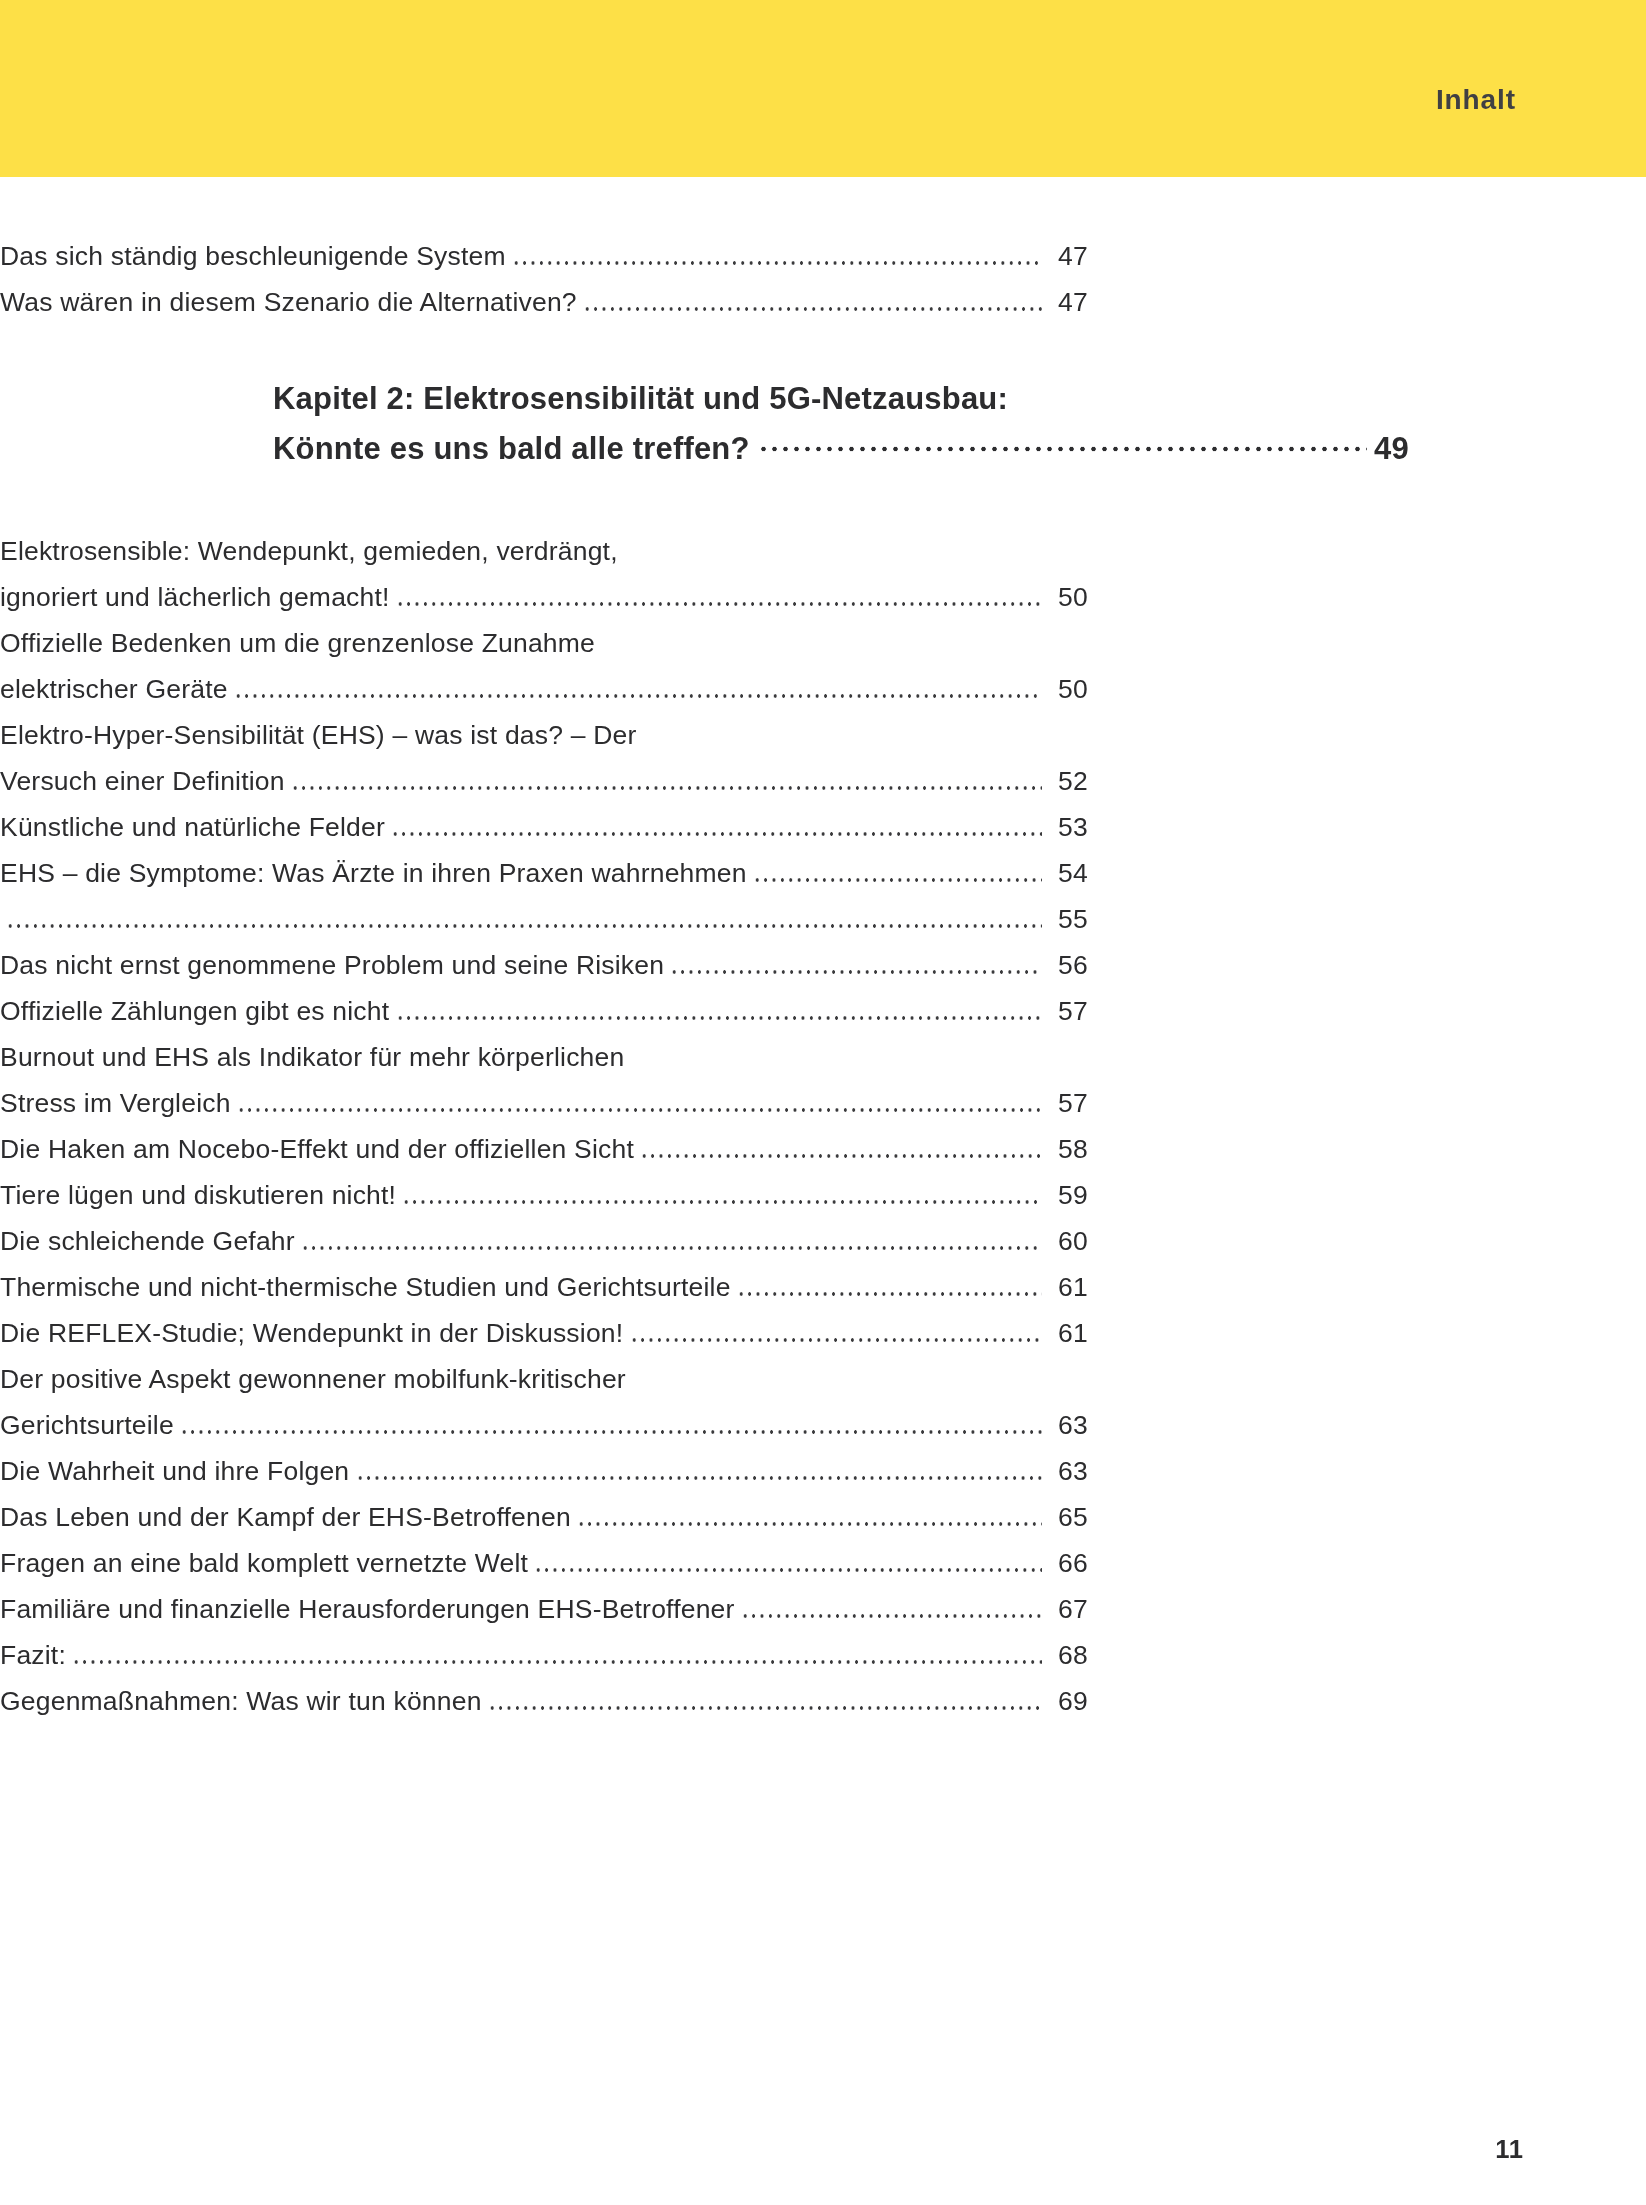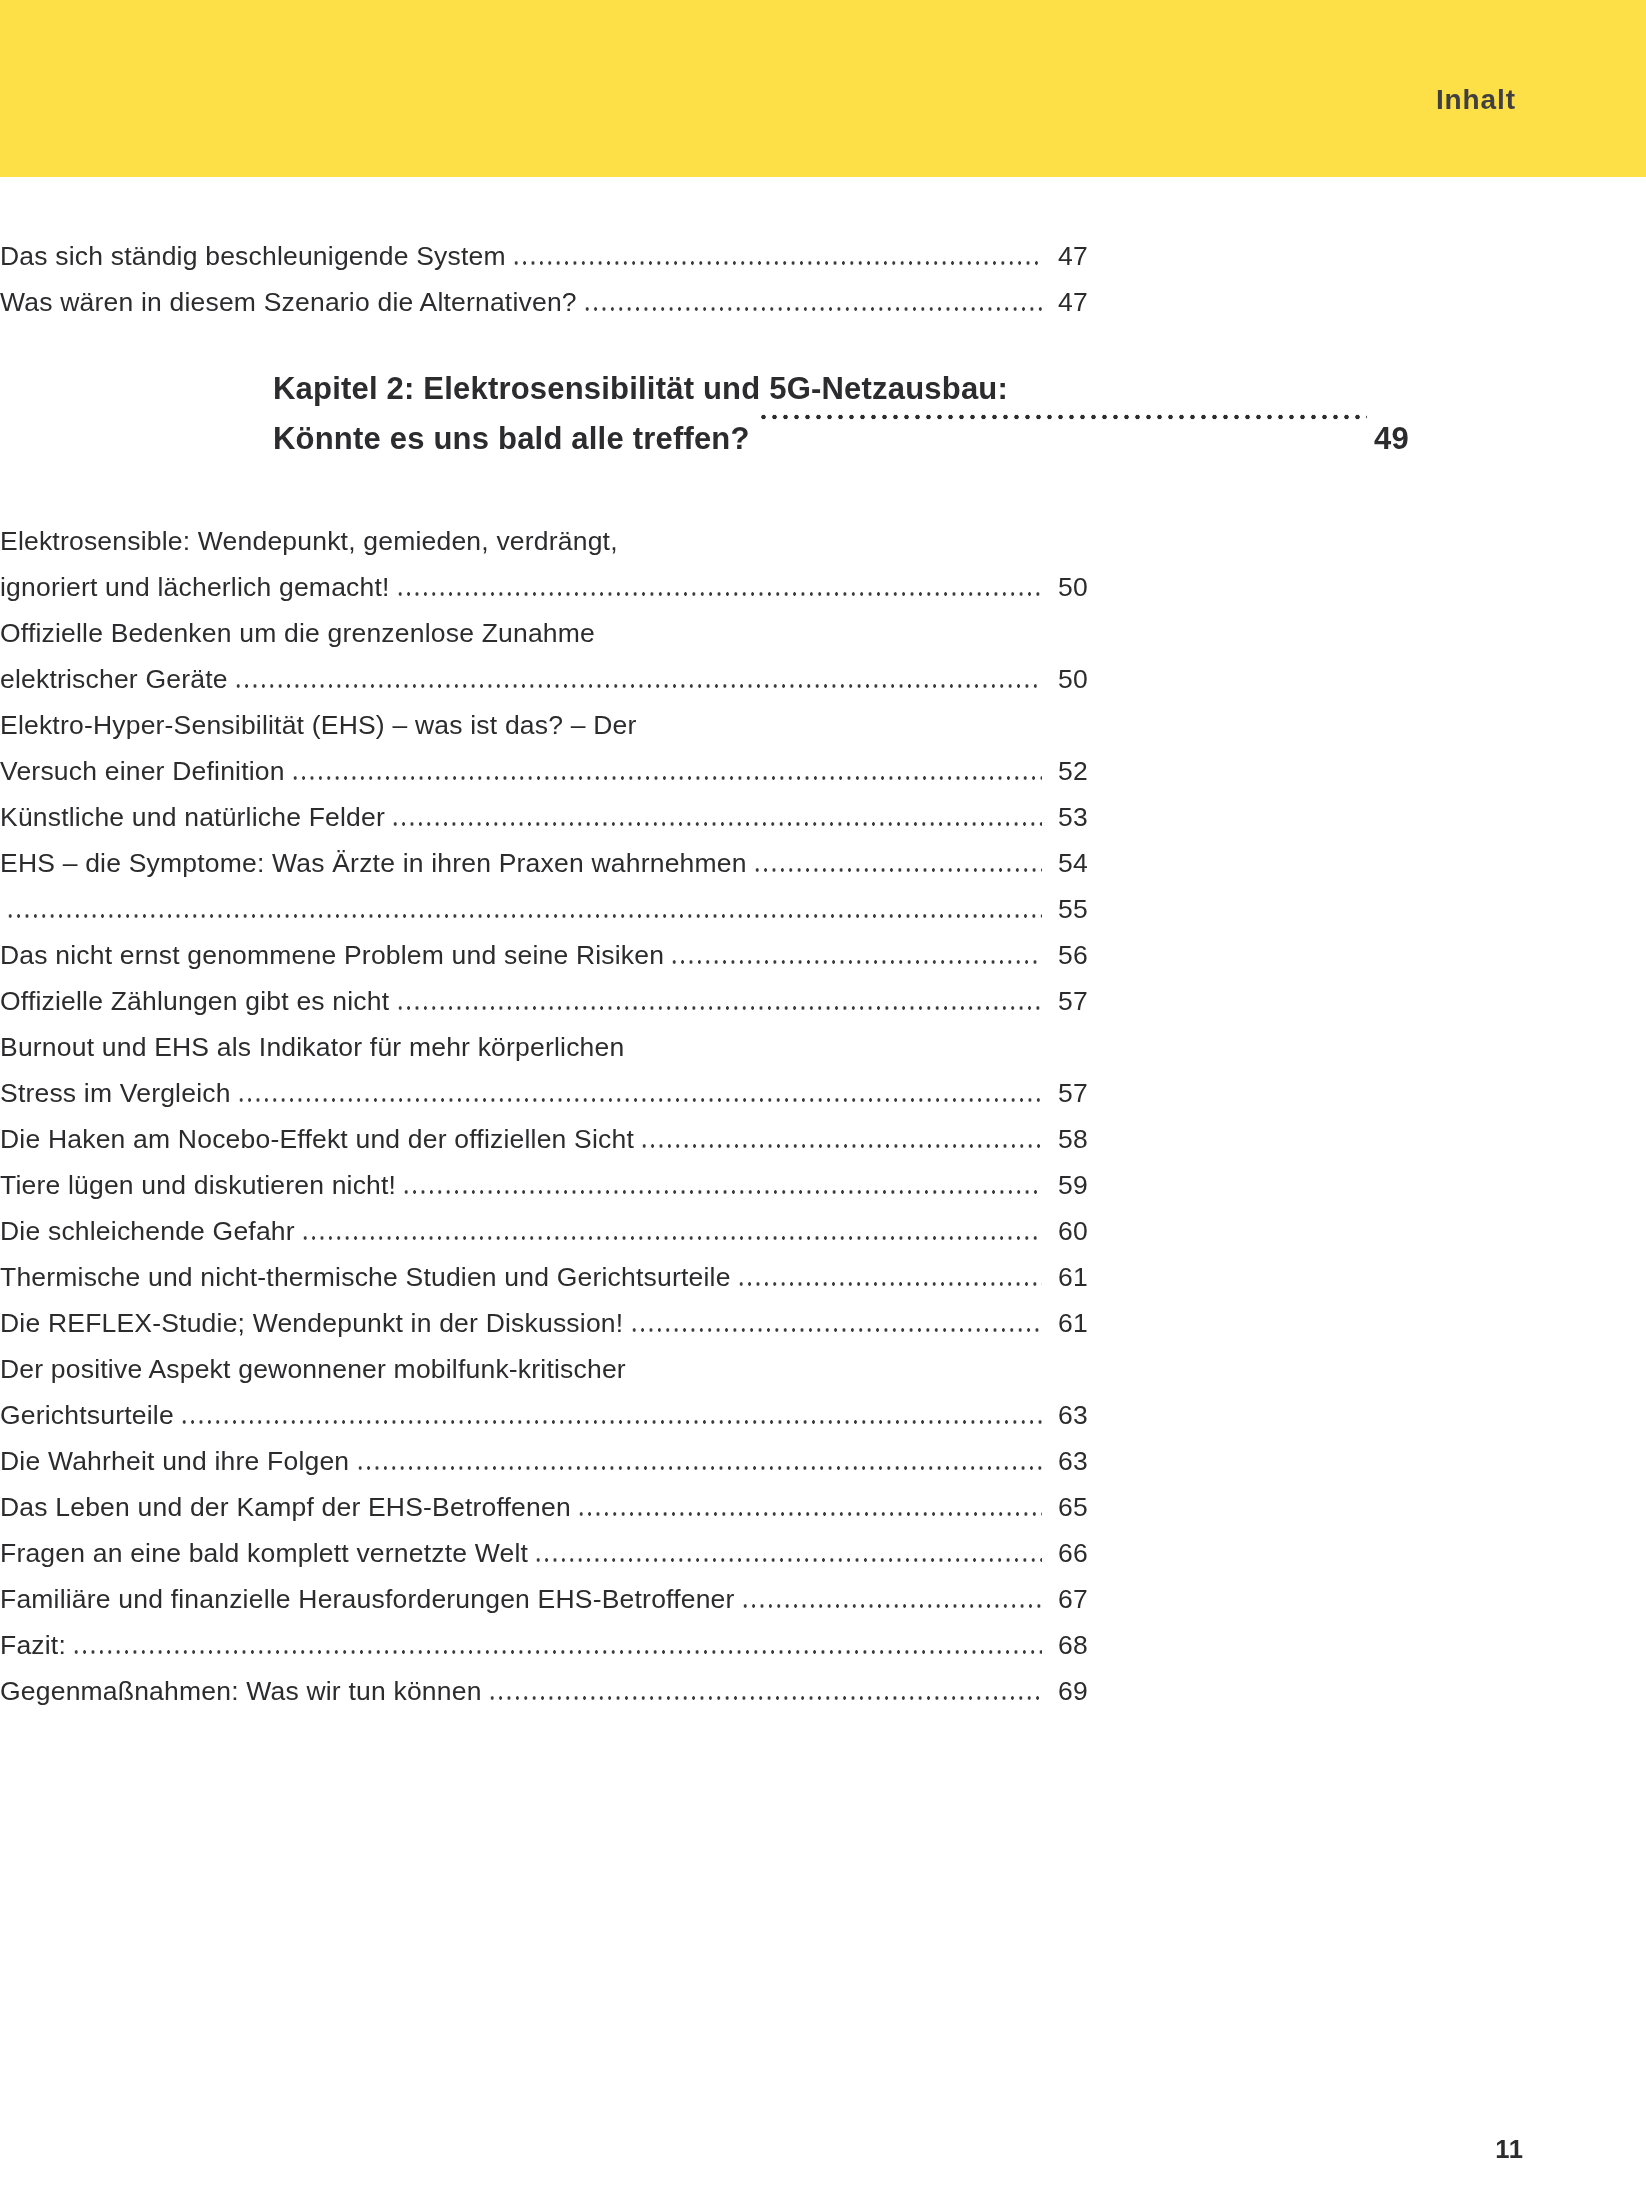--- a/index.html
+++ b/index.html
@@ -48,29 +48,29 @@
     margin: 0 4.4px 0 6.2px;
     background-image: radial-gradient(circle, #3a3a3c 1.5px, transparent 1.9px);
     background-size: 8.4px 4px;
     background-repeat: repeat-x;
     background-position: left center;
   }
   .toc-page { flex: 0 0 auto; width: 42px; text-align: right; }
 
   
   .chapter-heading {
-    margin: 39px 0 54px 273px;
+    margin: 49px 0 54px 273px;
     width: 1136px;
     font-size: 31px;
     font-weight: 700;
     line-height: 50px;
     color: #2c2c2e;
     letter-spacing: 0.2px;
   }
-  .heading-row { display: flex; align-items: flex-start; }
+  .heading-row { display: flex; align-items: center; }
   .heading-text { white-space: nowrap; flex: 0 1 auto; }
   .leader-heading {
     flex: 1 1 auto;
     min-width: 17.6px;
     height: 5.7px;
     margin: 0 7px 0 8.8px;
     background-image: radial-gradient(circle, #2c2c2e 2px, transparent 2.4px);
     background-size: 11px 5.7px;
     background-repeat: repeat-x;
     background-position: left center;

